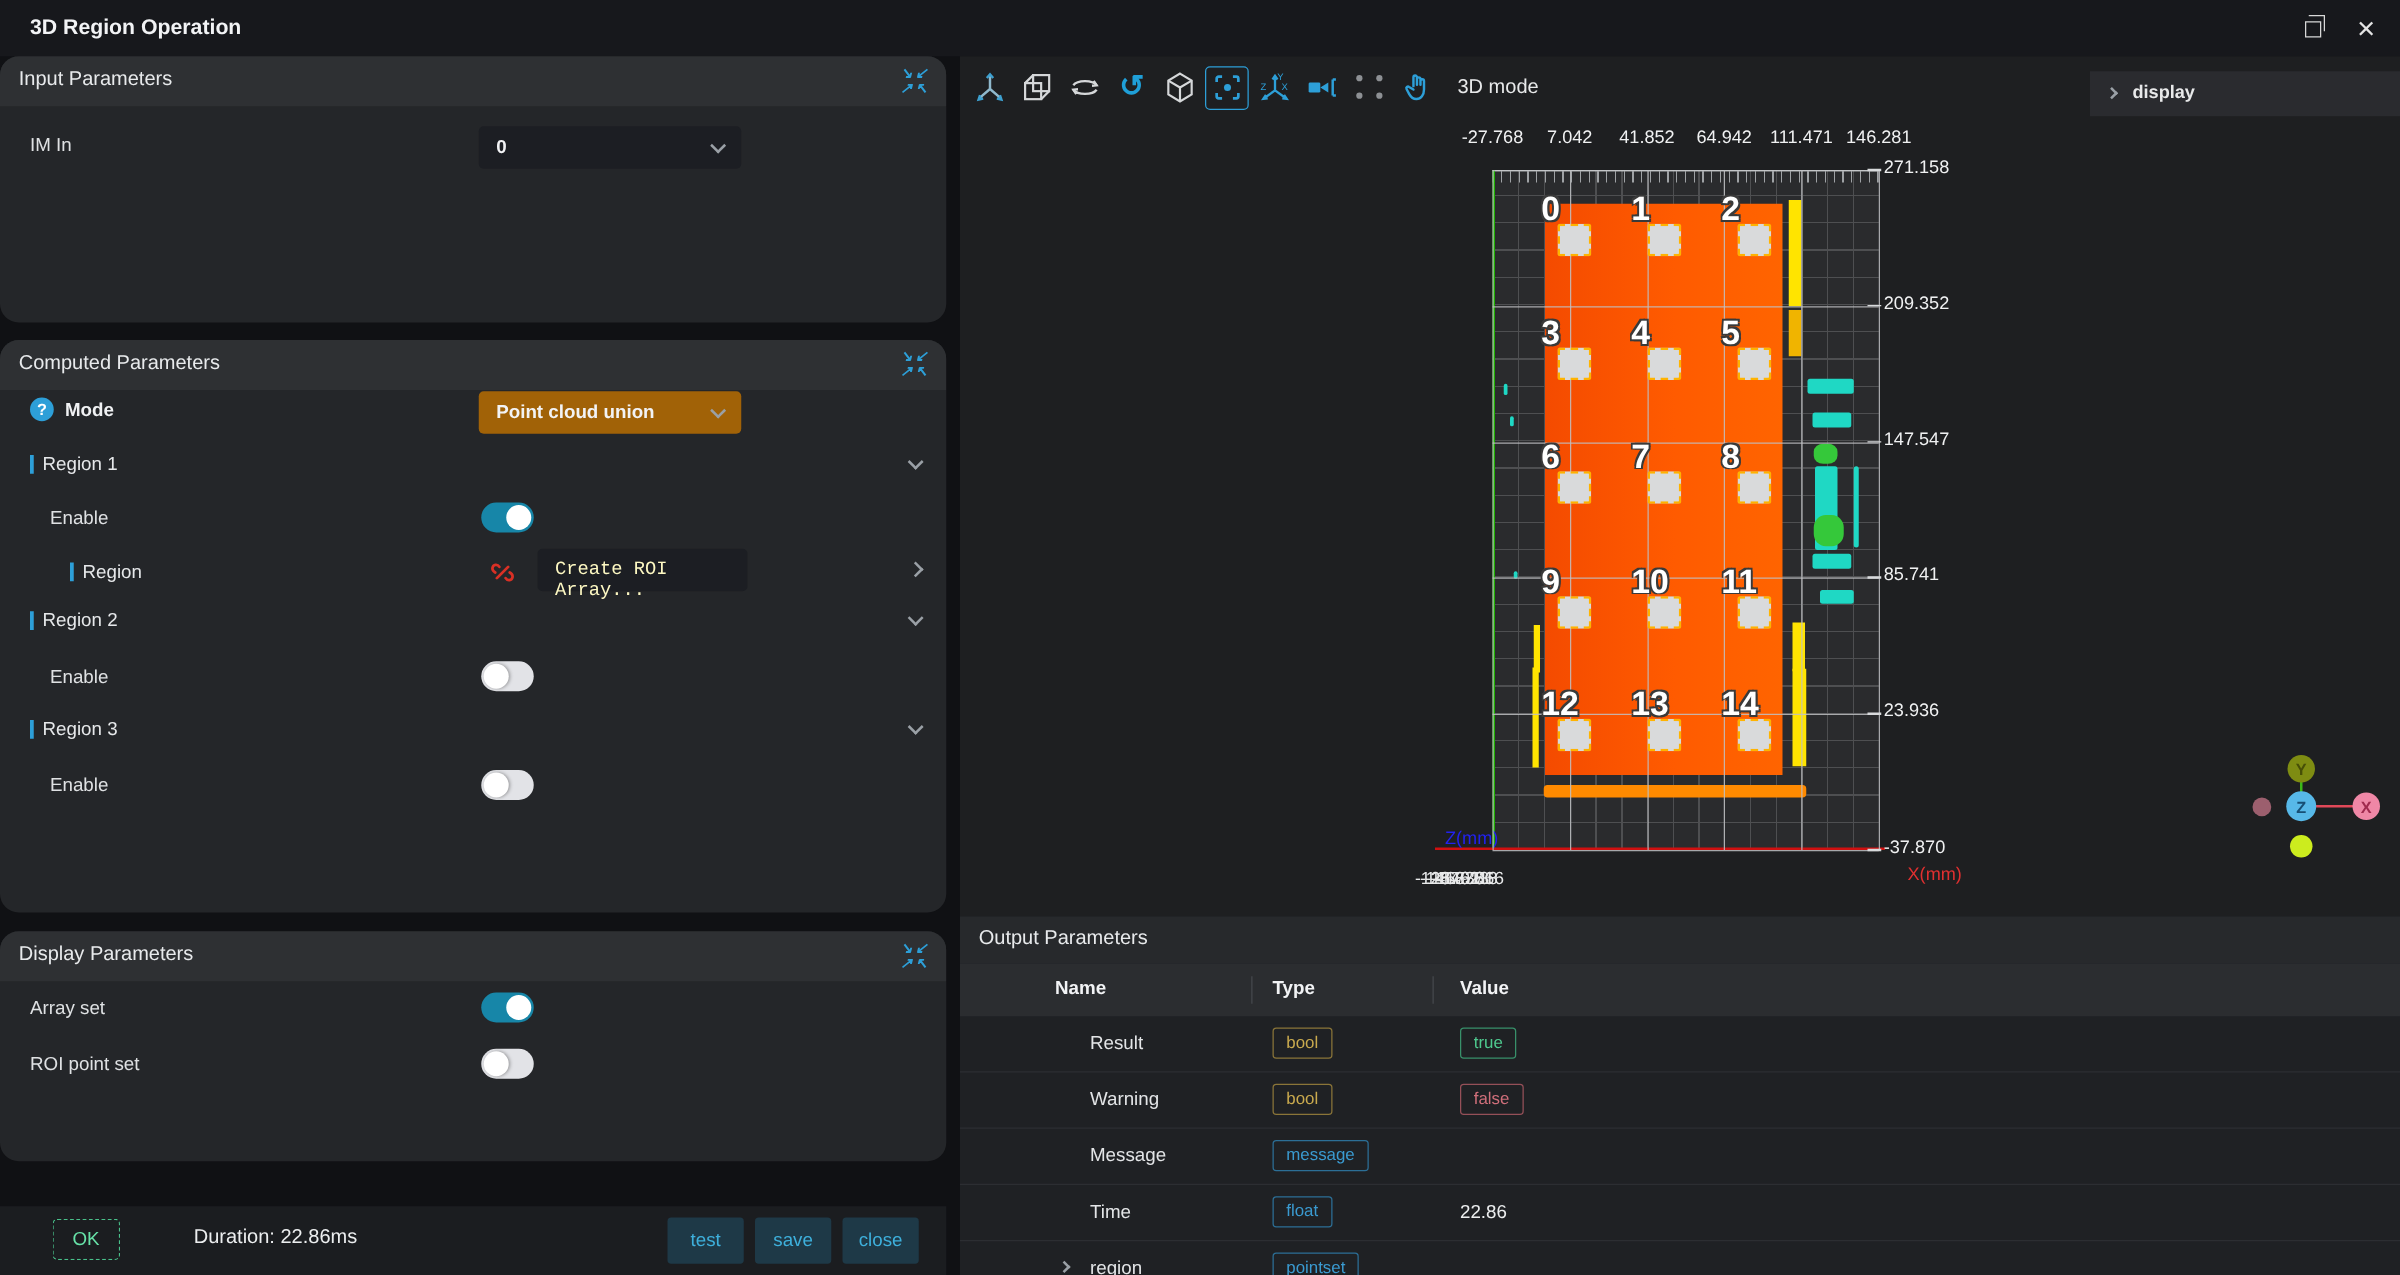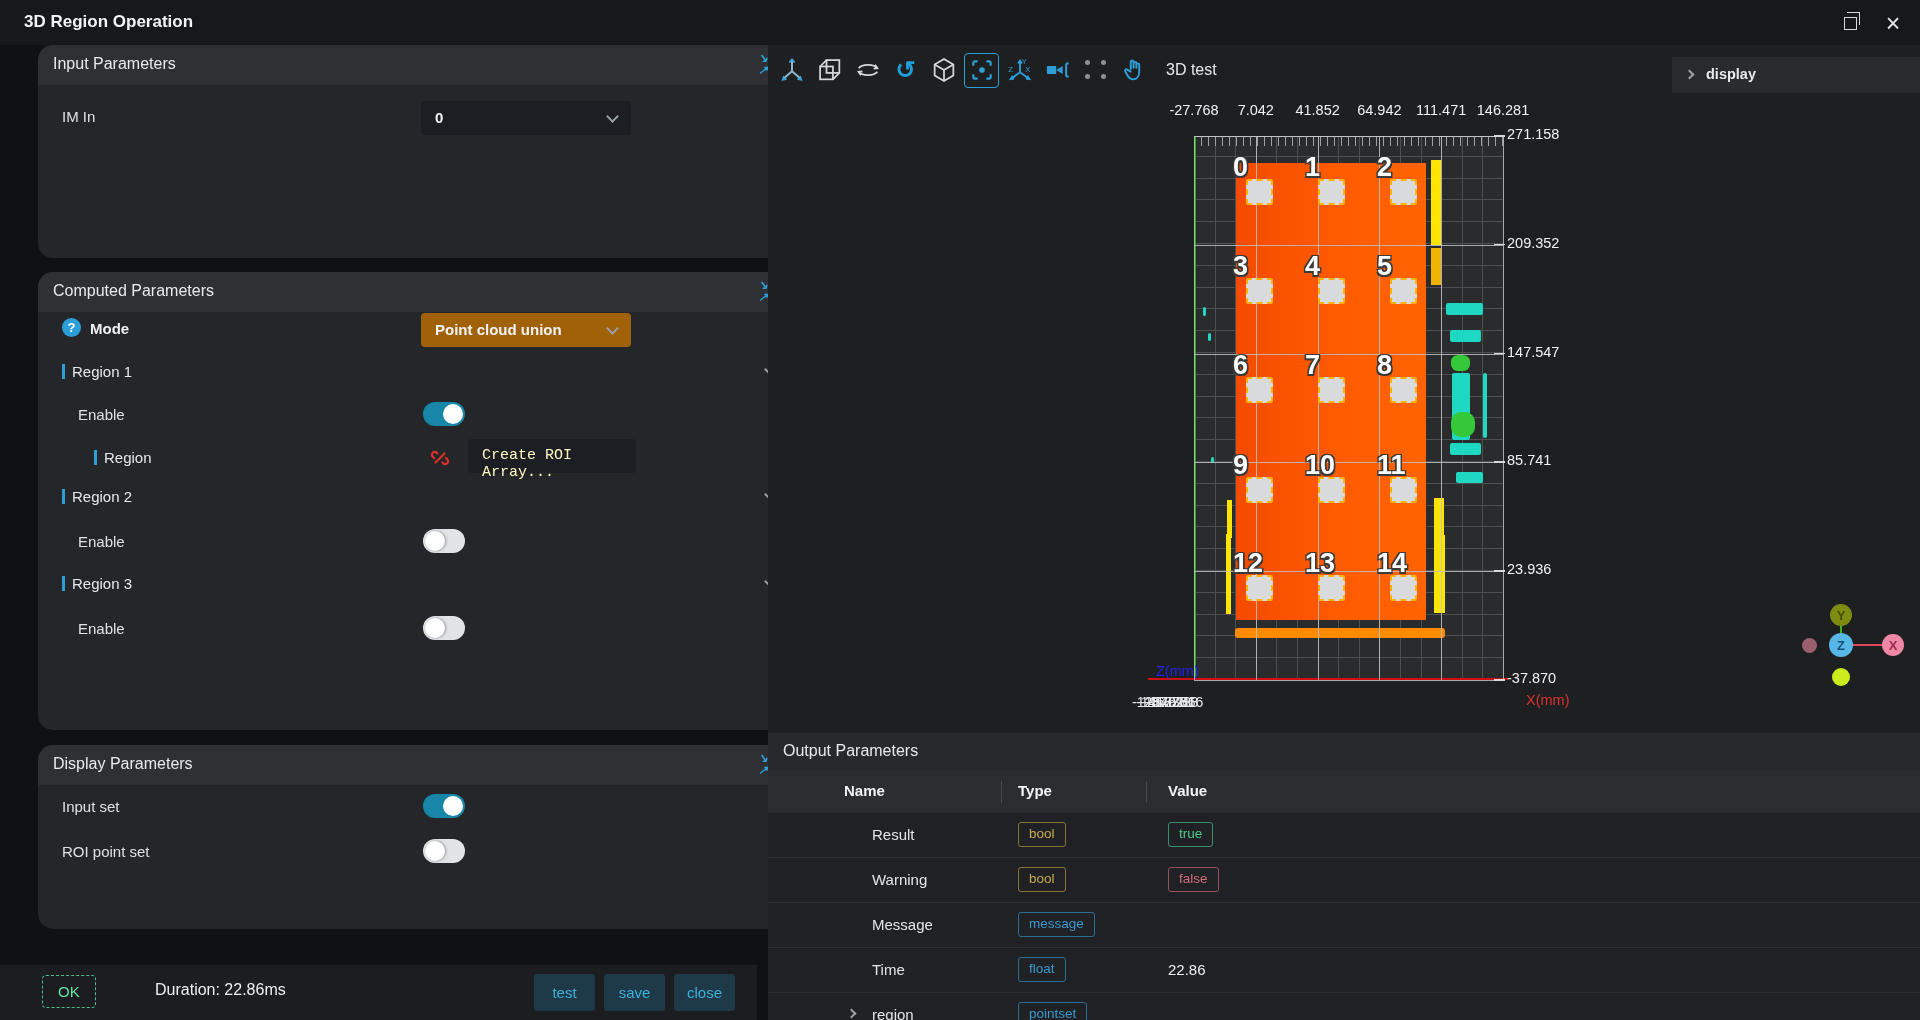--- a/index.html
+++ b/index.html
@@ -10,21 +10,21 @@
   .titlebar { position:absolute; left:0; top:0; width:1920px; height:45px; background:#17181c; }
   .titlebar .ttl { position:absolute; left:24px; top:12px; font-size:17px; font-weight:bold; color:#f2f3f5; }
   .winbtn { position:absolute; top:11px; width:30px; height:24px; display:flex; align-items:center; justify-content:center; cursor:pointer; }
   .restore { right:55px; }
   .restore .sq { position:relative; width:13px; height:13px; border:1.6px solid #d8d8d8; background:transparent; }
   .restore .sq::before { content:""; position:absolute; left:2px; top:-6px; width:12px; height:12px; border:1.6px solid #d8d8d8; border-left:none; border-bottom:none; }
   .closebtn { right:12px; font-size:25px; color:#e3e3e3; line-height:20px; }
 
   
   .left { position:absolute; left:0; top:45px; width:757px; height:975px; }
-  .section { position:absolute; left:0; width:757px; background:#242629; border-radius:15px; overflow:hidden;margin-left:38px; }
+  .section { position:absolute; left:0; width:757px; background:#242629; border-radius:15px; overflow:hidden; }
   .sec-head { position:absolute; left:0; top:0; width:100%; height:40px; background:#2e3033; }
   .sec-head .st { position:absolute; left:15px; top:10px; font-size:16px; color:#e8eaec; }
   .collapse { position:absolute; right:12px; top:7px; width:26px; height:26px; display:grid;
      grid-template-columns:12px 12px; grid-template-rows:12px 12px; color:#2d9fd8; font-size:12px;
      font-weight:bold; line-height:12px; text-align:center; cursor:pointer; }
   .row-label { position:absolute; font-size:15px; color:#dfe1e3; }
   .bar-label { position:absolute; font-size:15px; color:#e6e8ea; }
   .bar-label::before { content:""; position:absolute; left:-10px; top:1px; width:3px; height:15px; background:#2d9fd8; }
   .dropdown { position:absolute; left:383px; width:210px; height:34px; border-radius:4px; cursor:pointer; }
   .dropdown .dv { position:absolute; left:14px; top:8px; font-size:15px; font-weight:bold; color:#f2f3f5; }
@@ -206,21 +206,21 @@
   <div class="section" style="top:700px;height:184px;">
     <div class="sec-head">
       <span class="st">Display Parameters</span>
       <span class="collapse">
           <i>↘</i>
           <i>↙</i>
           <i>↗</i>
           <i>↖</i>
         </span>
     </div>
-    <span class="row-label" style="left:24px;top:53px;">Input set</span>
+    <span class="row-label" style="left:24px;top:53px;">Array set</span>
     <div class="toggle on" style="top:49px;">
         <span class="knob"></span>
       </div>
     <span class="row-label" style="left:24px;top:98px;">ROI point set</span>
     <div class="toggle off" style="top:94px;">
         <span class="knob"></span>
       </div>
   </div>
 
   <div class="lfooter">
@@ -295,21 +295,21 @@
             <i></i>
             <i></i>
             <i></i>
           </span>
         </span>
         <span class="tool">
           <svg width="26" height="26" viewBox="0 0 24 24" fill="none" stroke="#2d9fd8" stroke-width="1.8" stroke-linecap="round">
             <path d="M9 11V4.5a1.3 1.3 0 0 1 2.6 0V10m0-4.2a1.3 1.3 0 0 1 2.6 0V10m0-2.8a1.3 1.3 0 0 1 2.6 0v6.3c0 4-2.2 7-5.6 7-2.7 0-4-1.2-5.3-3.6l-2-3.8c-.6-1.1.8-2.3 1.9-1.5L9 13.5"></path>
           </svg>
         </span>
-        <span class="mode-label">3D test</span>
+        <span class="mode-label">3D mode</span>
       </div>
 
     <div class="disp-panel">
       <i class="cv cv-right"></i>
       <span class="dl">display</span>
     </div>
 
     <div class="grid" id="grid">
       <div class="tickstrip"></div>
       <div class="greenline"></div>

